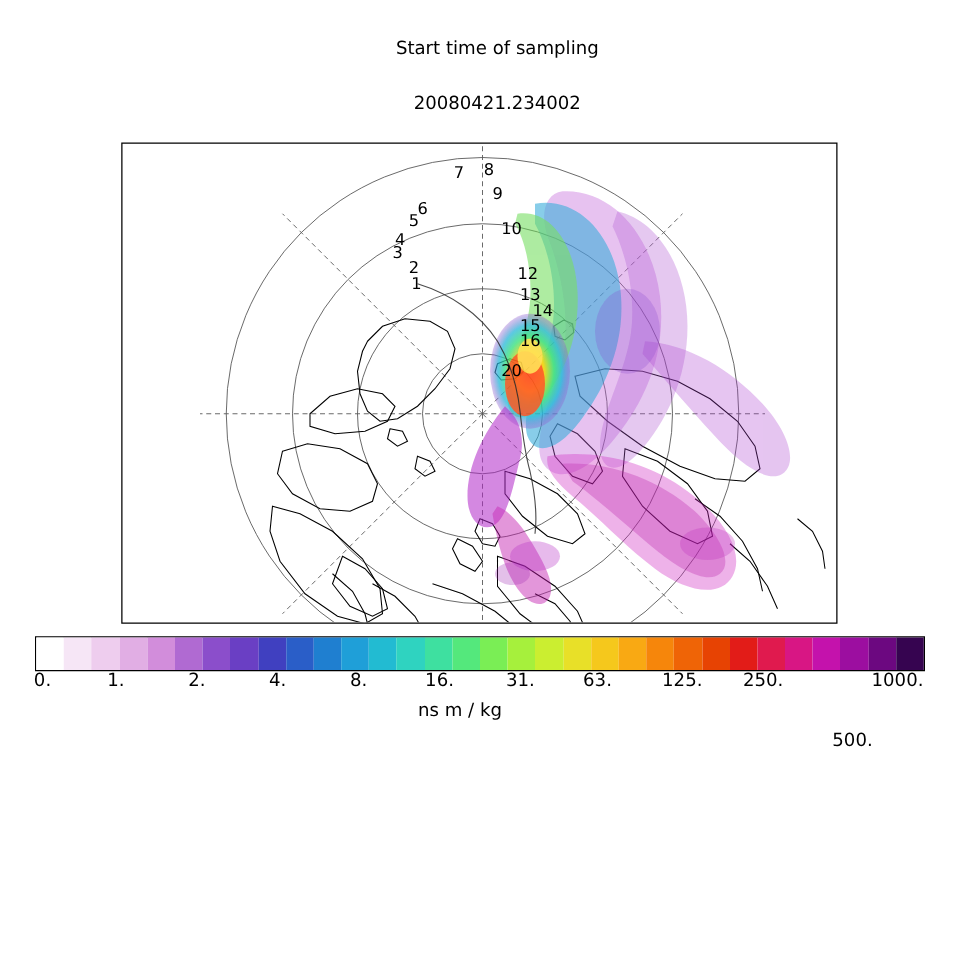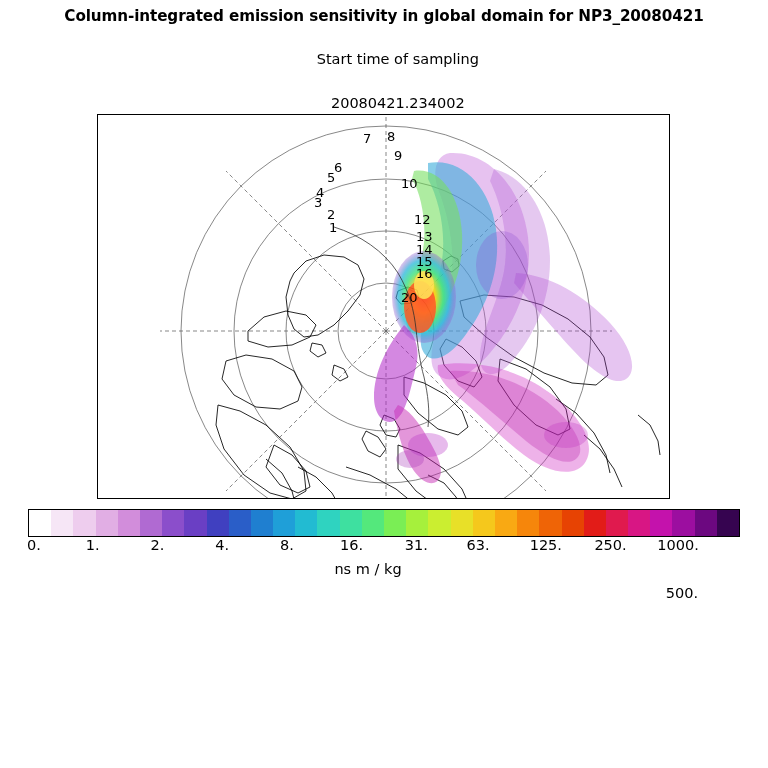--- a/index.html
+++ b/index.html
@@ -124,21 +124,20 @@
     font-family: "DejaVu Sans", sans-serif;
     white-space: nowrap;
   }
 </style>
 </head>
 <body>
 
 <div class="page">
 
   <div class="title-block">
-    <div class="main-title">Column-integrated emission sensitivity in global domain for NP3_20080421</div>
     <div class="sub-row">
       <span>Start time of sampling</span>
       <span> </span>
       <span>20080421.234002</span>
       <span class="gap"></span>
       <span>End time of sampling</span>
       <span> </span>
       <span>20080421.234143</span>
     </div>
     <div class="sub-row">
@@ -271,21 +270,21 @@
     <div class="daylabel" style="left:289px; top:14px;">8</div>
     <div class="daylabel" style="left:236px; top:45px;">6</div>
     <div class="daylabel" style="left:296px; top:33px;">9</div>
     <div class="daylabel" style="left:229px; top:55px;">5</div>
     <div class="daylabel" style="left:303px; top:61px;">10</div>
     <div class="daylabel" style="left:218px; top:70px;">4</div>
     <div class="daylabel" style="left:216px; top:80px;">3</div>
     <div class="daylabel" style="left:316px; top:97px;">12</div>
     <div class="daylabel" style="left:229px; top:92px;">2</div>
     <div class="daylabel" style="left:318px; top:114px;">13</div>
-    <div class="daylabel" style="left:318px; top:127px;">14</div>
+    <div class="daylabel" style="left:328px; top:127px;">14</div>
     <div class="daylabel" style="left:231px; top:105px;">1</div>
     <div class="daylabel" style="left:318px; top:139px;">15</div>
     <div class="daylabel" style="left:318px; top:151px;">16</div>
     <div class="daylabel" style="left:303px; top:175px;">20</div>
   </div>
 
   <div class="cbar-wrap">
     <div class="cbar" id="cbar-cells">
         <div class="cell" style="background: rgb(255, 255, 255);"></div>
         <div class="cell" style="background: rgb(246, 230, 246);"></div>
@@ -326,19 +325,19 @@
       <span style="left: 92.7273px;">1.</span>
       <span style="left: 157.455px;">2.</span>
       <span style="left: 222.182px;">4.</span>
       <span style="left: 286.909px;">8.</span>
       <span style="left: 351.636px;">16.</span>
       <span style="left: 416.364px; text-align: right;">31.</span>
       <span style="left: 478px;">63.</span>
       <span style="left: 545.818px;">125.</span>
       <span style="left: 610.545px;">250.</span>
       <span style="left: 682px; margin-top: 48px;">500.</span>
-      <span style="left: 678px; text-align: right;">1000.</span>
+      <span style="left: 718px; text-align: right;">1000.</span>
     </div>
 
   <div class="units">ns m / kg</div>
 
 
 </div>
 
 </body></html>

